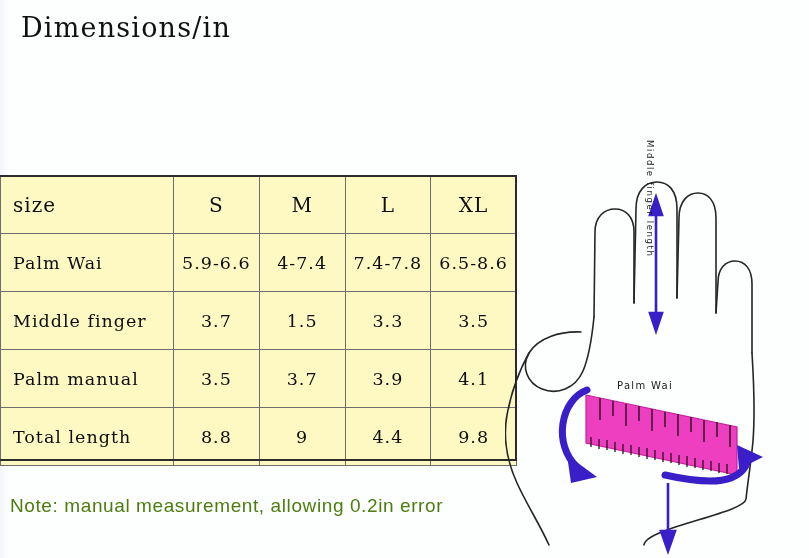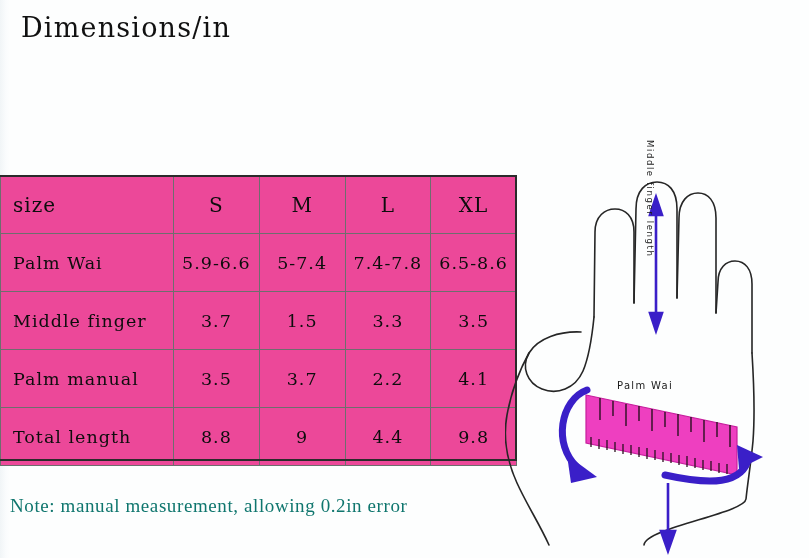--- a/index.html
+++ b/index.html
@@ -51,21 +51,21 @@
     background: #fdfefe;
   }
   .size-table td {
     border: 1px solid #6e6e6e;
     height: 57px;
     font-family: "DejaVu Serif", serif;
     font-size: 17.5px;
     color: #0d0d0d;
     letter-spacing: 1px;
     padding: 0;
-    background: #ec4899;
+    background: #fef9c3;
   }
   .size-table td.label {
     text-align: left;
     padding-left: 12px;
     width: 160px;
   }
   .size-table td.val {
     text-align: center;
   }
   .size-table tr:first-child td {
@@ -85,24 +85,24 @@
     border-left: 0;
     box-sizing: border-box;
     pointer-events: none;
   }
 
   
   .note {
     position: absolute;
     left: 10px;
     top: 495px;
-    font-family: Liberation Serif, serif;
+    font-family: Liberation Sans, sans-serif;
     font-size: 19px;
     letter-spacing: 0.6px;
-    color: #0f766e;
+    color: #4d7c0f;
     white-space: nowrap;
   }
 
   
   .diagram {
     position: absolute;
     left: 505px;
     top: 85px;
     width: 304px;
     height: 473px;
@@ -146,36 +146,36 @@
       <tr>
         <td class="label">size</td>
         <td class="val">S</td>
         <td class="val">M</td>
         <td class="val">L</td>
         <td class="val">XL</td>
       </tr>
       <tr>
         <td class="label">Palm Wai</td>
         <td class="val">5.9-6.6</td>
-        <td class="val">5-7.4</td>
+        <td class="val">4-7.4</td>
         <td class="val">7.4-7.8</td>
         <td class="val">6.5-8.6</td>
       </tr>
       <tr>
         <td class="label">Middle finger</td>
         <td class="val">3.7</td>
         <td class="val">1.5</td>
         <td class="val">3.3</td>
         <td class="val">3.5</td>
       </tr>
       <tr>
         <td class="label">Palm manual</td>
         <td class="val">3.5</td>
         <td class="val">3.7</td>
-        <td class="val">2.2</td>
+        <td class="val">3.9</td>
         <td class="val">4.1</td>
       </tr>
       <tr>
         <td class="label">Total length</td>
         <td class="val">8.8</td>
         <td class="val">9</td>
         <td class="val">4.4</td>
         <td class="val">9.8</td>
       </tr>
     </tbody>

